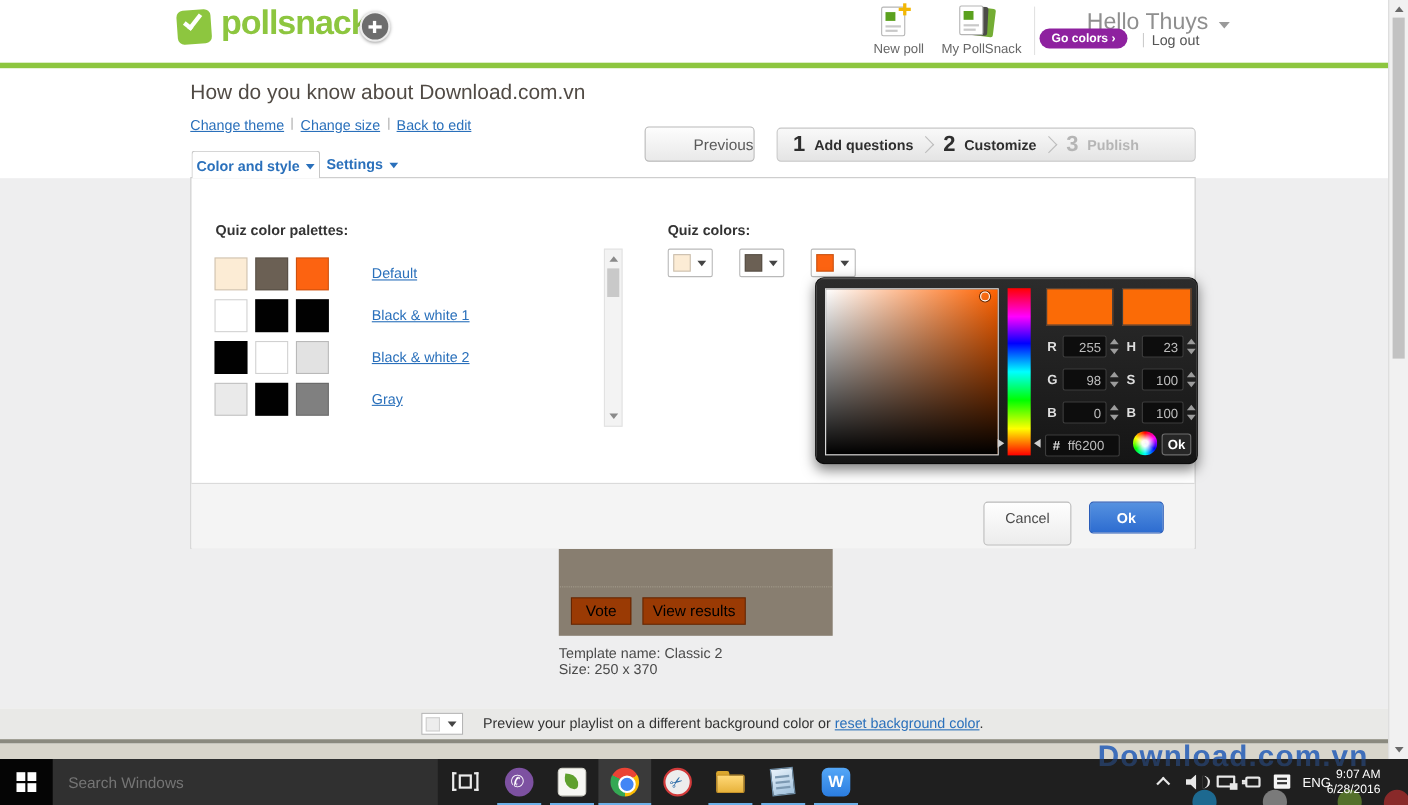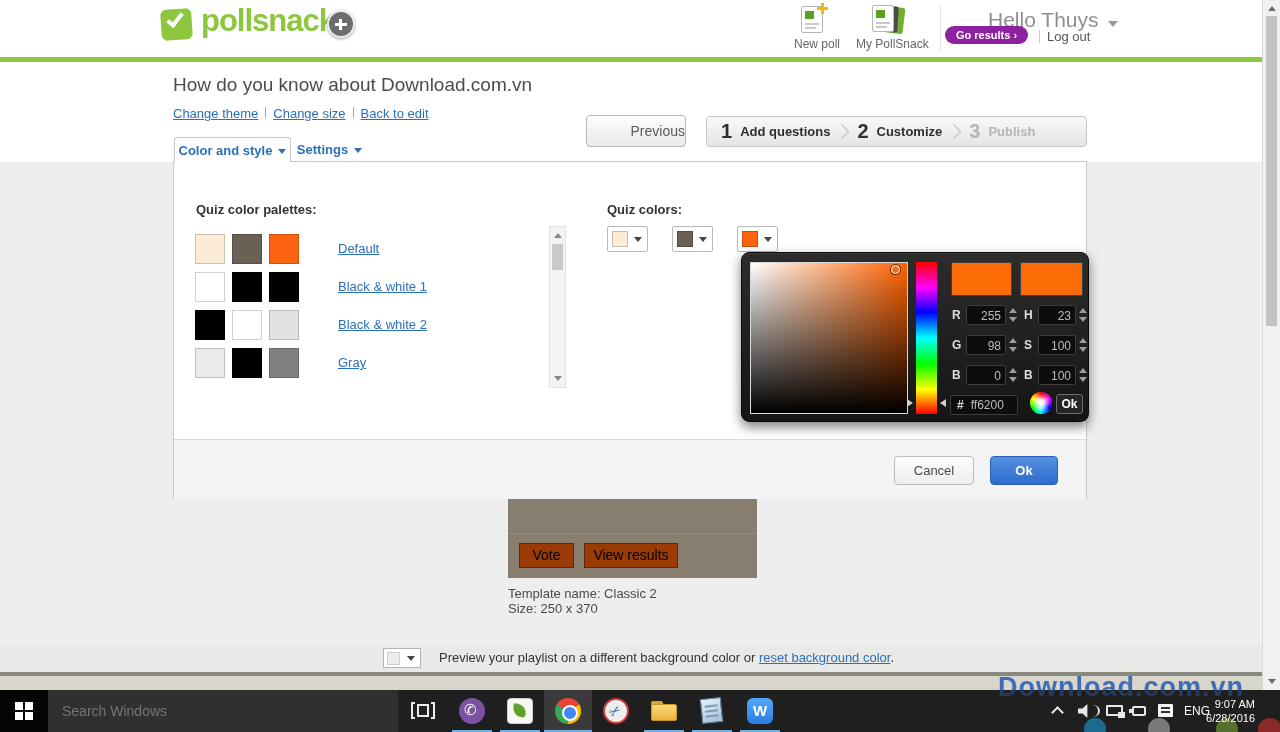--- a/index.html
+++ b/index.html
@@ -93,21 +93,21 @@
   .spin .su { top:0; border-bottom:5px solid #9c9c9c; }
   .spin .sd { bottom:0; border-top:5px solid #9c9c9c; }
   .hex-box { left:208px; top:142px; width:68px; height:20px; background:#0d0d0d; border:1px solid #3d3d3d; border-radius:2px; color:#bdbdbd; font-size:12px; display:flex; align-items:center; cursor:text; }
   .hex-box .hash { color:#dedede; font-weight:bold; margin:0 7px 0 6px; }
   .wheel { left:288px; top:139px; width:22px; height:22px; border-radius:50%;
            background:radial-gradient(circle at 50% 50%, rgba(255,255,255,.95) 0 18%, rgba(255,255,255,0) 60%),
                       conic-gradient(#f00,#f0f,#00f,#0ff,#0f0,#ff0,#f00); cursor:pointer; }
   .pk-ok { left:314px; top:141px; width:27px; height:20px; background:#262626; border:1px solid #6e6e6e; border-radius:3px; color:#fff; font-size:12px; font-weight:bold; text-align:center; line-height:18px; cursor:pointer; }
 
   .modal-footer { left:0; top:277px; width:912px; height:60px; background:#f4f4f4; border-top:1px solid #dadada; }
-  .btn-cancel { left:720px; top:16px; width:80px; height:29px; background:linear-gradient(#fefefe,#ececec); border:1px solid #bcbcbc; border-radius:4px; font-size:13px; color:#4a4a4a; text-align:center; line-height:27px; cursor:pointer; }
+  .btn-cancel { left:720px; top:16px; width:80px; height:40px; background:linear-gradient(#fefefe,#ececec); border:1px solid #bcbcbc; border-radius:4px; font-size:13px; color:#4a4a4a; text-align:center; line-height:27px; cursor:pointer; }
   .btn-ok { left:816px; top:16px; width:68px; height:29px; background:linear-gradient(#5591e0,#2d6cd0); border:1px solid #2a5cb8; border-radius:4px; font-size:13px; font-weight:bold; color:#fff; text-align:center; line-height:27px; cursor:pointer; }
 
   
   .preview { left:508px; top:499px; width:249px; height:79px; }
   .pv-dotted { left:1px; top:34px; width:247px; height:0; border-top:1px dotted #a59d8e; }
   .pv-btn { top:44px; height:25px; border:1px solid rgba(0,0,0,.35); font-size:14px; text-align:center; line-height:23px; cursor:pointer; }
   .pv-vote { left:11px; width:55px; }
   .pv-view { left:76px; width:94px; }
   .tpl-line { left:508px; font-size:13px; color:#4a4a4a; }
 
@@ -207,21 +207,21 @@
       <div class="hd-icon-page" style="position:relative;">
         <span class="gr"></span>
           <span class="l1"></span>
           <span class="l2"></span>
       </div>
     </div>
     <div class="abs hd-label" style="left:856px;top:37px;">My PollSnack</div>
 
     <div class="abs hd-divider"></div>
     <div class="abs greeting"><span>Hello Thuys</span><span class="caret-dn"></span></div>
-    <div class="abs premium">Go results ›</div>
+    <div class="abs premium">Go colors ›</div>
     <div class="abs hd-sep"></div>
     <div class="abs logout">Log out</div>
 
     <div class="abs green-bar"></div>
 
     <div class="abs links-row">
       <a>Change theme</a><span class="lk-sep"></span><a>Change size</a><span class="lk-sep"></span><a>Back to edit</a>
     </div>
     <div class="abs poll-title">How do you know about Download.com.vn</div>
 

